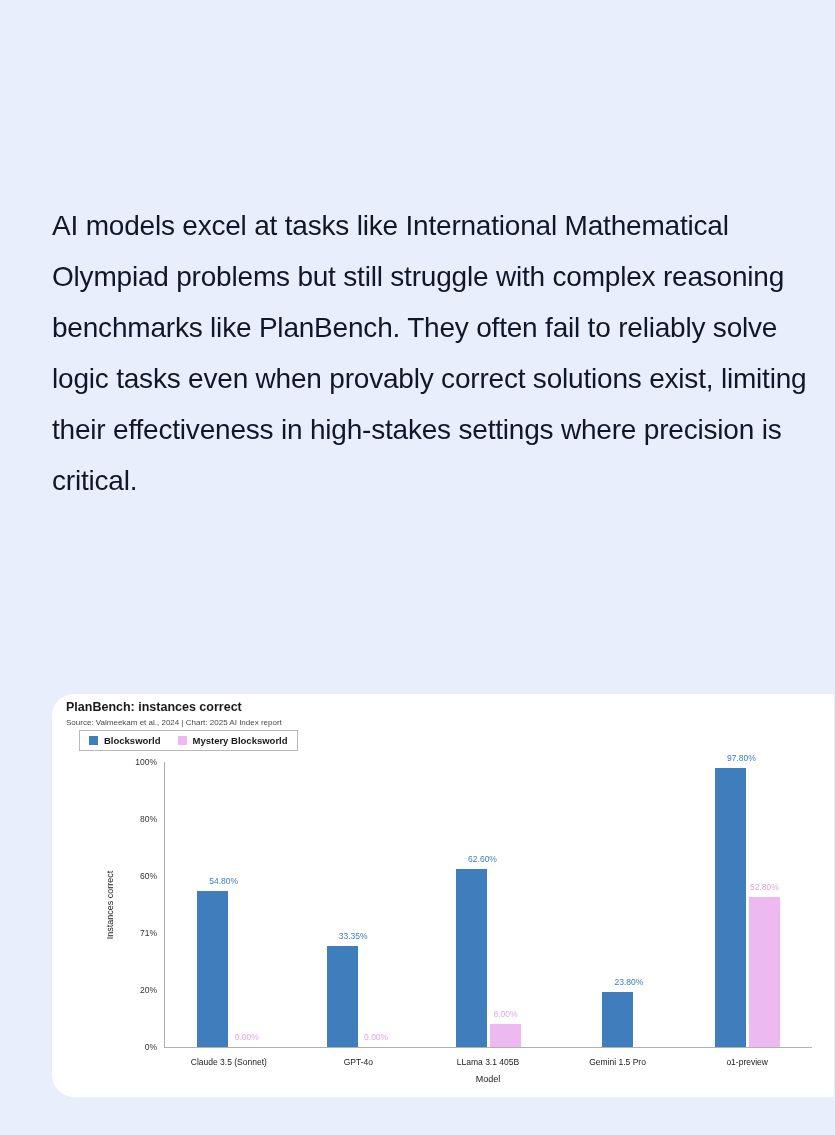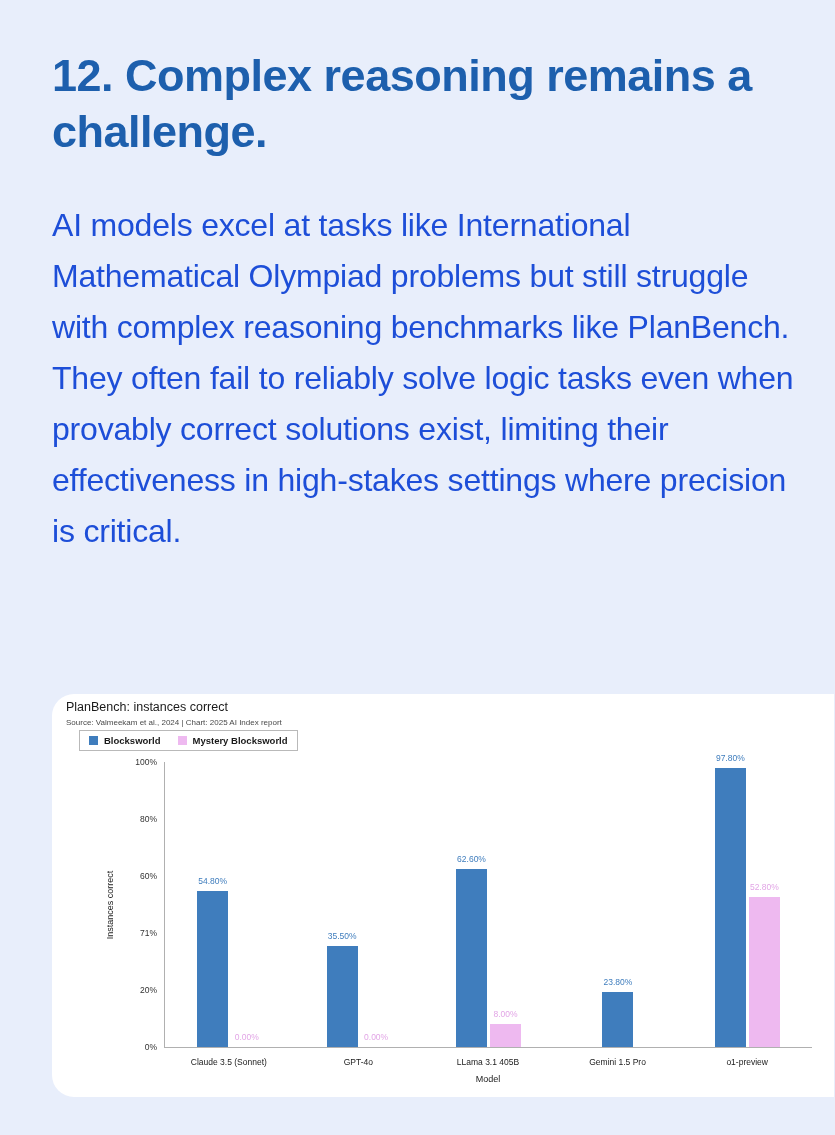--- a/index.html
+++ b/index.html
@@ -25,43 +25,43 @@
     font-size: 45px;
     line-height: 56px;
     font-weight: bold;
     letter-spacing: -0.5px;
   }
   .body-text {
     position: absolute;
     left: 52px;
     top: 200px;
     width: 760px;
-    color: #1d4ed8;
-    font-size: 32px;
+    color: #0f172a;
+    font-size: 28px;
     line-height: 51px;
     letter-spacing: -0.2px;
   }
 
   
   .chart-card {
     position: absolute;
     left: 52px;
     top: 694px;
     width: 782px;
     height: 403px;
     background: #ffffff;
     border-radius: 22px 0 0 22px;
     overflow: hidden;
   }
   .chart-title {
     position: absolute;
     left: 14px;
     top: 6px;
     font-size: 12.5px;
-    font-weight: normal;
+    font-weight: bold;
     color: #1a1a1a;
   }
   .chart-source {
     position: absolute;
     left: 14px;
     top: 24px;
     font-size: 8px;
     color: #4a4a4a;
   }
   .legend {
@@ -153,21 +153,21 @@
   .bar.b1 { background: #3f7dbd; }
   .bar.b2 { background: #eeb9f0; }
   .bar-value {
     position: absolute;
     left: 50%;
     transform: translateX(-50%);
     top: -15px;
     font-size: 8.5px;
     white-space: nowrap;
   }
-  .bar.b1 > .bar-value { color: #3f7dbd; }
+  .bar.b1 > .bar-value { color: #3f7dbd; margin-left: 11px; }
   .bar.b2 > .bar-value { color: #e2a6e6; }
   .bar.zero { height: 0; }
   .cat-labels {
     position: absolute;
     left: 52px;
     width: 648px;
     bottom: -19px;
     display: flex;
   }
   .cat-label {
@@ -175,21 +175,20 @@
     text-align: center;
     font-size: 8.5px;
     color: #1a1a1a;
   }
 </style>
 </head>
 <body>
 
 <div class="page">
 
-  <h1 class="heading">12. Complex reasoning remains a challenge.</h1>
 
   <p class="body-text">AI models excel at tasks like International Mathematical Olympiad problems but still struggle with complex reasoning benchmarks like PlanBench. They often fail to reliably solve logic tasks even when provably correct solutions exist, limiting their effectiveness in high-stakes settings where precision is critical.</p>
 
   <div class="chart-card">
 
     <div class="chart-title">PlanBench: instances correct</div>
     <div class="chart-source">Source: Valmeekam et al., 2024 | Chart: 2025 AI Index report</div>
 
     <div class="legend">
       <div class="legend-item">
@@ -223,21 +222,21 @@
           <div class="bar b1" style="height:156.2px">
             <span class="bar-value">54.80%</span>
           </div>
           <div class="bar b2 zero">
             <span class="bar-value">0.00%</span>
           </div>
         </div>
 
         <div class="group">
           <div class="bar b1" style="height:101.2px">
-            <span class="bar-value">35.50%</span>
+            <span class="bar-value">33.35%</span>
           </div>
           <div class="bar b2 zero">
             <span class="bar-value">0.00%</span>
           </div>
         </div>
 
         <div class="group">
           <div class="bar b1" style="height:178.4px">
             <span class="bar-value">62.60%</span>
           </div>

